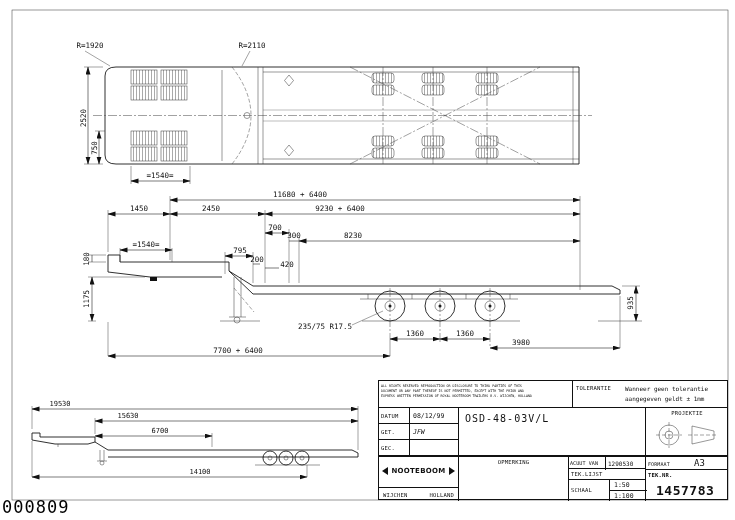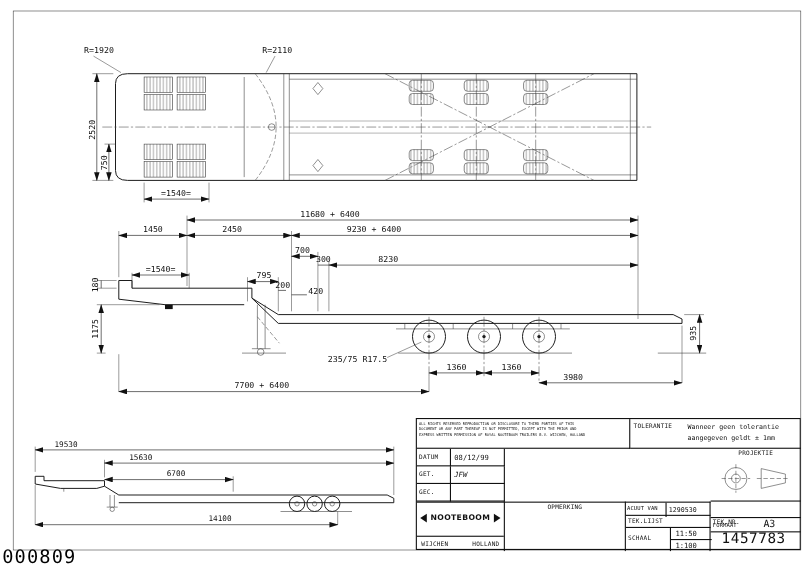--- a/index.html
+++ b/index.html
@@ -257,20 +257,23 @@
     <span class="lab" style="position:absolute;left:2px;top:5px;">GET.</span>
     <div class="bL" style="position:absolute;left:30px;top:0;width:50px;height:16px;font-style:italic;">
       <span class="val" style="position:absolute;left:3px;top:4px;">JFW</span>
     </div>
   </div>
   <div class="tb bR bB" style="left:0;top:59px;width:80px;height:16px;">
     <span class="lab" style="position:absolute;left:2px;top:5px;">GEC.</span>
     <div class="bL" style="position:absolute;left:30px;top:0;width:50px;height:16px;"></div>
   </div>
 
+  <div class="tb bR bB" style="left:80px;top:27px;width:187px;height:48px;">
+    <span style="position:absolute;left:6px;top:5px;font-size:10px;letter-spacing:1px;">OSD-48-03V/L</span>
+  </div>
 
   <div class="tb bB" style="left:267px;top:27px;width:82px;height:48px;">
     <div class="lab" style="text-align:center;margin-top:2px;">PROJEKTIE</div>
     <svg width="66" height="28" style="position:absolute;left:8px;top:13px;">
       <circle cx="15" cy="14" r="10" class="thin"></circle>
       <circle cx="15" cy="14" r="4" class="thin"></circle>
       <path class="dsh" d="M2,14 H28 M15,1 V27"></path>
       <path class="thin" d="M38,5 L60,10 V18 L38,23 Z"></path>
       <path class="dsh" d="M34,14 H64"></path>
     </svg>
@@ -297,30 +300,30 @@
     <div class="bL" style="position:absolute;left:36px;top:0;width:41px;height:13px;">
       <span style="position:absolute;left:2px;top:3px;font-size:6px;">1290530</span>
     </div>
   </div>
   <div class="tb bR bB" style="left:190px;top:88px;width:77px;height:11px;">
     <span class="lab" style="position:absolute;left:2px;top:2px;">TEK.LIJST</span>
   </div>
   <div class="tb bR" style="left:190px;top:99px;width:77px;height:21px;">
     <span class="lab" style="position:absolute;left:2px;top:7px;">SCHAAL</span>
     <div class="bL" style="position:absolute;left:40px;top:0;width:37px;height:21px;">
-      <div class="bB" style="height:10px;padding-left:4px;font-size:6.5px;line-height:10px;">11:50</div>
+      <div class="bB" style="height:10px;padding-left:4px;font-size:6.5px;line-height:10px;">1:50</div>
       <div style="height:10px;padding-left:4px;font-size:6.5px;line-height:10px;">1:100</div>
     </div>
   </div>
 
-  <div class="tb bT bB" style="left:267px;top:89px;width:82px;height:14px;">
+  <div class="tb bT bB" style="left:267px;top:75px;width:82px;height:14px;">
     <span class="lab5" style="position:absolute;left:2px;top:4px;">FORMAAT</span>
     <span style="position:absolute;left:48px;top:1px;font-size:9px;">A3</span>
   </div>
-  <div class="tb" style="left:267px;top:89px;width:82px;height:31px;">
+  <div class="tb" style="left:267px;top:89px;width:82px;height:31px;font-weight:bold;">
     <span class="lab" style="position:absolute;left:2px;top:2px;">TEK.NR.</span>
     <span style="position:absolute;left:10px;top:13px;font-size:13px;letter-spacing:0.5px;">1457783</span>
   </div>
 </div>
 
 <div id="doccode">000809</div>
 
 </div>
 
 </body></html>

